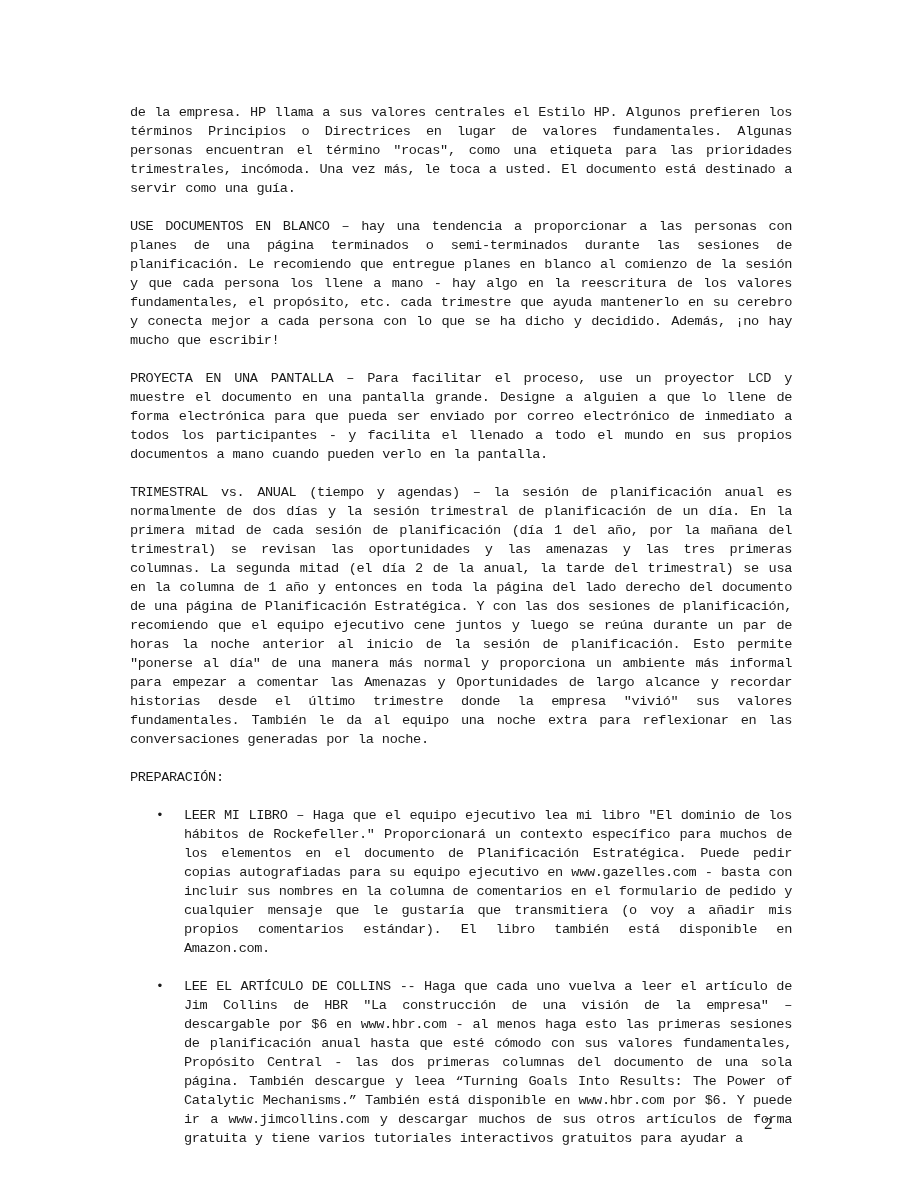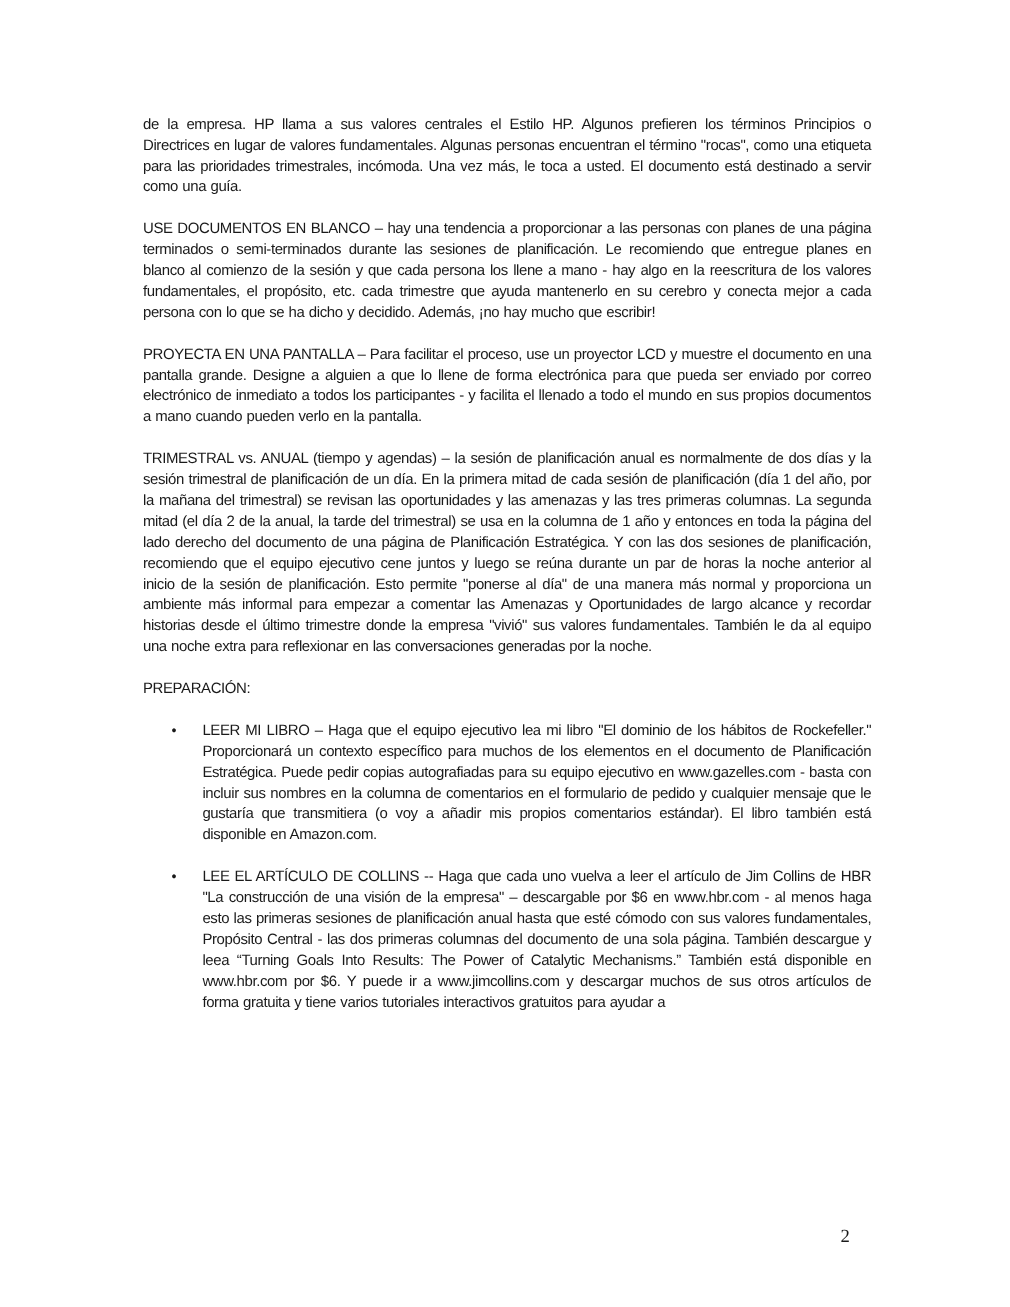--- a/index.html
+++ b/index.html
@@ -1,19 +1,19 @@
 <!DOCTYPE html>
 <html><head>
 <meta charset="utf-8">
 <style>
   html, body { margin: 0; padding: 0; background: #ffffff; }
   body { width: 918px; height: 1188px; position: relative; overflow: hidden; }
   .page {
     position: absolute; left: 130px; top: 103px; width: 662px;
-    font-family: Liberation Sans, sans-serif;
+    font-family: Liberation Mono, monospace;
     font-size: 13.6px; line-height: 19px; color: #1a1a1a;
     letter-spacing: -0.35px; word-spacing: 0.5px;
   }
   .para { margin: 0 0 19px 0; text-align: justify; text-align-last: left; }
   .heading { margin: 0 0 19px 0; }
   .list { list-style: none; margin: 0 0 0 0; padding: 0; }
   .list-item { position: relative; padding-left: 54px; margin: 0 0 19px 0; text-align: justify; }
   .bullet { position: absolute; left: 26px; top: 0; font-size: 13px; }
   .page-number {
     position: absolute; left: 764px; top: 1114px;

